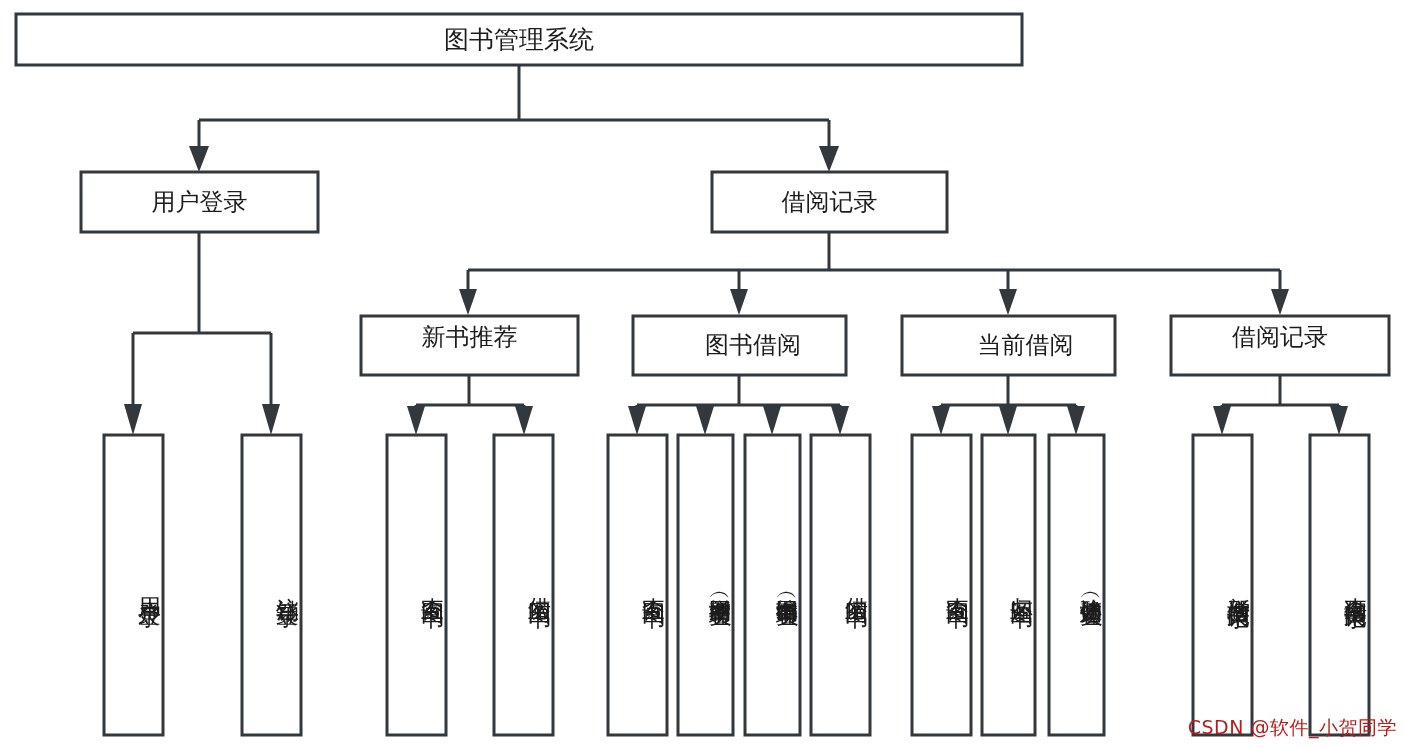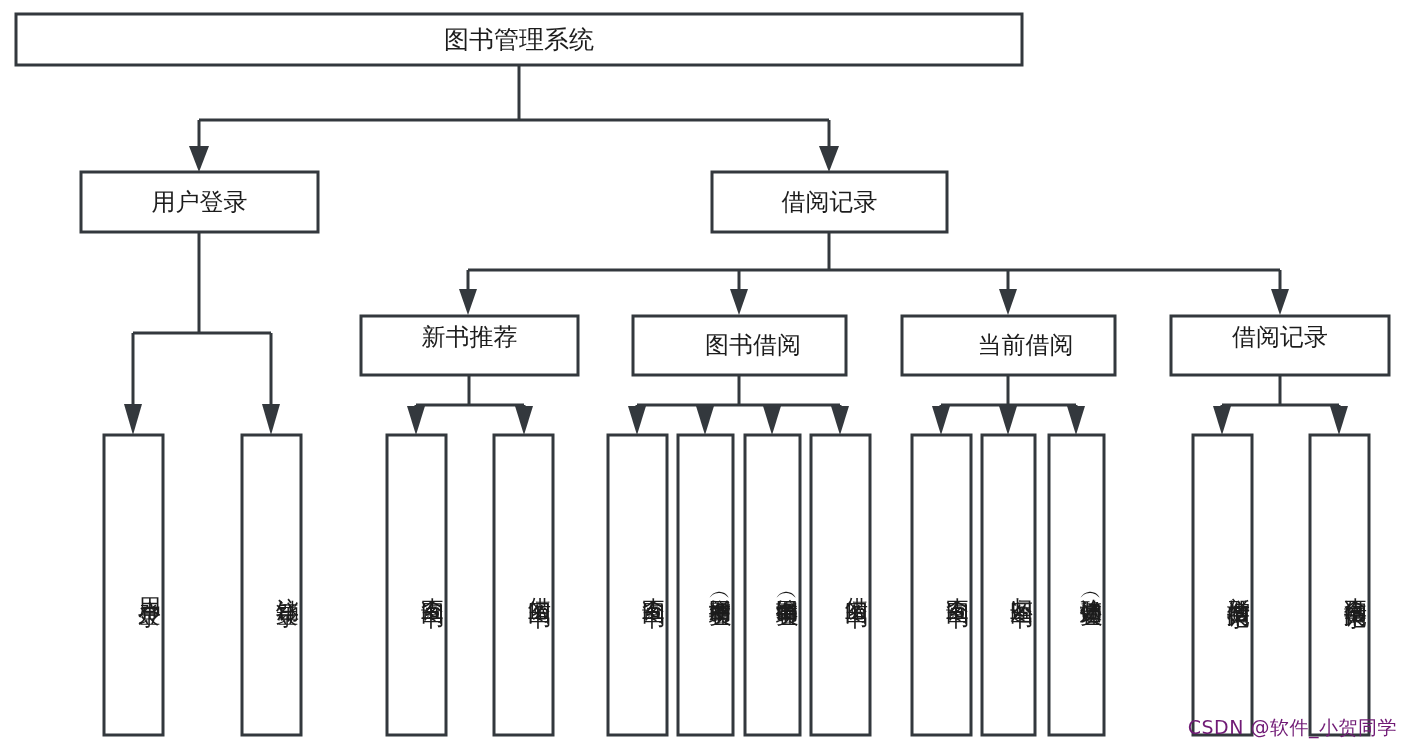--- a/index.html
+++ b/index.html
@@ -63,21 +63,21 @@
     justify-content: center;
   }
   .node-label.root {
     font-size: 25px;
   }
   .watermark {
     position: absolute;
     right: 8px;
     bottom: 6px;
     font-size: 19px;
-    color: #701a75;
+    color: #b91c1c;
     font-family: "DejaVu Sans", "Liberation Sans", sans-serif;
     letter-spacing: 0.5px;
     white-space: pre;
   }
 </style>
 </head>
 <body>
 
 <div id="canvas">
 

